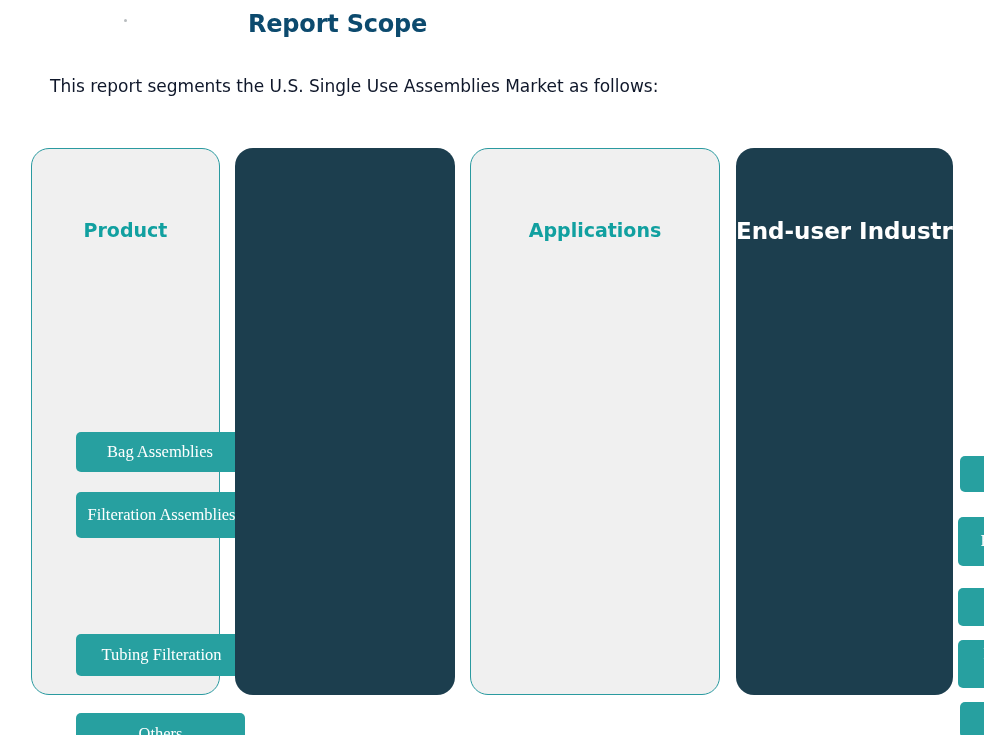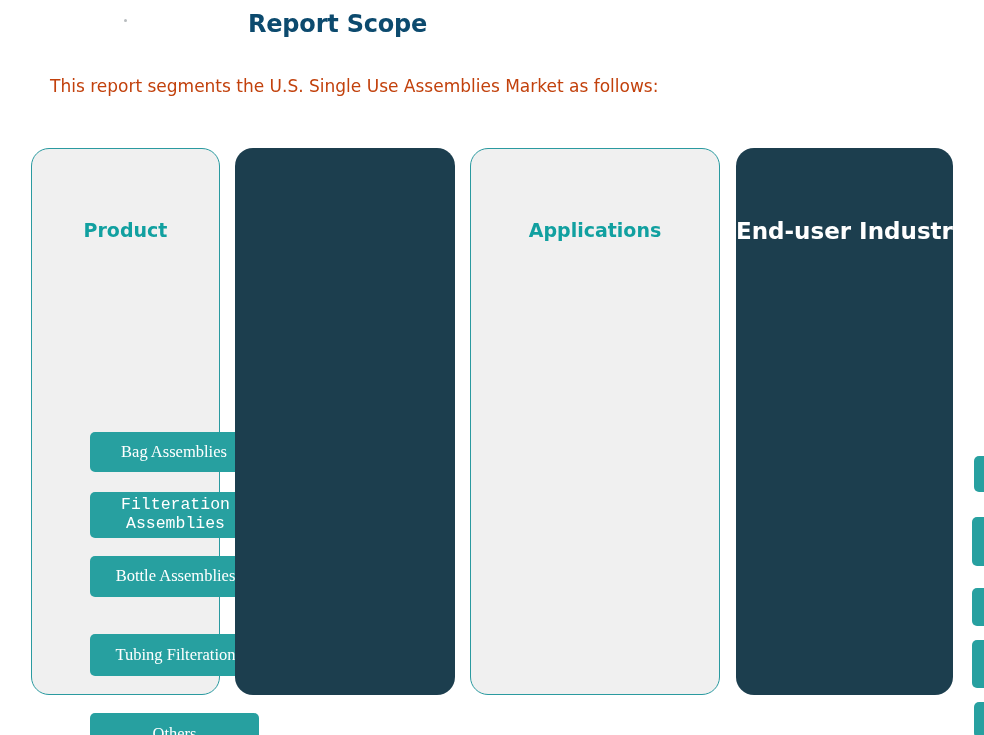--- a/index.html
+++ b/index.html
@@ -37,21 +37,21 @@
     background: #b8bcbf;
     border-radius: 50%;
   }
   #subtitle {
     position: absolute;
     left: 50px;
     top: 76px;
     font-family: "DejaVu Sans", sans-serif;
     font-size: 17px;
     font-weight: 400;
-    color: #c2410c;
+    color: #0f172a;
     white-space: nowrap;
   }
 
   
   .panel {
     position: absolute;
     top: 148px;
     height: 547px;
     border-radius: 18px;
     box-sizing: border-box;
@@ -91,40 +91,39 @@
   
   .card {
     position: absolute;
     box-sizing: border-box;
     display: flex;
     align-items: center;
     justify-content: center;
     text-align: center;
     font-family: "Liberation Serif", serif;
     line-height: 1.14;
-    margin-left: 14px;
   }
   .card.teal {
     background: #27a0a0;
     color: #ffffff;
     border-radius: 5px;
     font-size: 16.5px;
   }
   .card.grey {
     background: #c9cccd;
     color: #1a1a1a;
     border-radius: 7px;
     border: 2px solid #e8ece0;
     font-size: 16.5px;
   }
   .card span { display: block; padding: 0 6px; }
 
   
   #card-bag        { left: 44px; top: 283px; width: 168px; height: 40px; }
-  #card-filter     { left: 44px; top: 343px; width: 171px; height: 46px; font-family: Liberation Mono, monospace; }
+  #card-filter     { left: 44px; top: 343px; width: 171px; height: 46px; }
   #card-bottle     { left: 44px; top: 407px; width: 171px; height: 41px; }
   #card-tubing     { left: 44px; top: 485px; width: 171px; height: 42px; }
   #card-others-p   { left: 44px; top: 564px; width: 169px; height: 42px; }
 
   
   #card-standard   { left: 257px; top: 371px; width: 171px; height: 68px; }
   #card-customized { left: 257px; top: 472px; width: 171px; height: 65px; }
 
   
   #card-cellculture { left: 489px; top: 307px; width: 219px; height: 36px; }
@@ -143,23 +142,20 @@
 <div id="subtitle">This report segments the U.S. Single Use Assemblies Market as follows:</div>
 
 <div class="panel light" id="panel-product">
   <div class="panel-title">Product</div>
 
   <div class="card teal" id="card-bag">
     <span>Bag Assemblies</span>
   </div>
   <div class="card teal" id="card-filter">
     <span>Filteration Assemblies</span>
-  </div>
-  <div class="card teal" id="card-bottle">
-    <span>Bottle Assemblies</span>
   </div>
   <div class="card teal" id="card-tubing">
     <span>Tubing Filteration</span>
   </div>
   <div class="card teal" id="card-others-p">
     <span>Others</span>
   </div>
 </div>
 
 <div class="panel dark" id="panel-solution">

